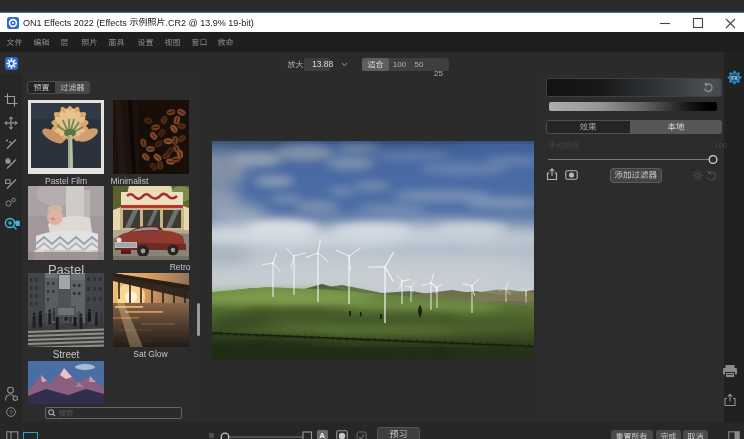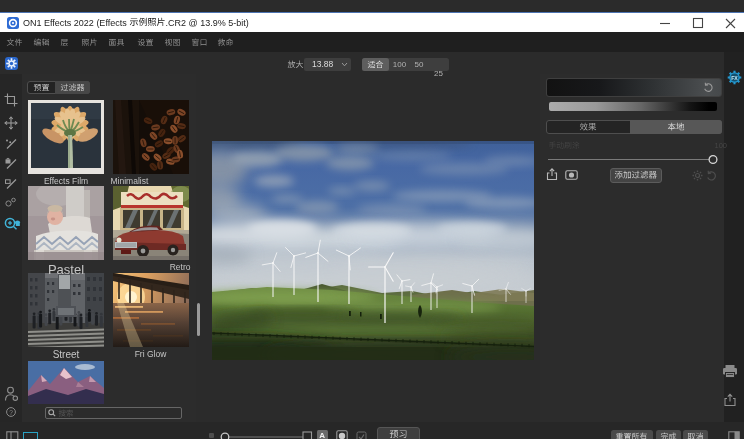--- a/index.html
+++ b/index.html
@@ -7,21 +7,21 @@
 </style></head><body>
 <div class="abs" style="left:0;top:12px;width:744px;height:439px">
 <div class="abs" style="left:0;top:0;width:744px;height:20px;background:#fff;border-top:1.5px solid #4d74b2"></div>
 <svg class="abs" style="left:7px;top:5px" width="12" height="12">
 <rect x="0" y="0" width="12" height="12" rx="2.5" fill="#2e6bd4"></rect>
 <circle cx="6" cy="6" r="3.4" fill="none" stroke="#fff" stroke-width="1.6"></circle>
 <circle cx="6" cy="6" r="1.1" fill="#fff"></circle>
     </svg>
 <div class="abs" style="left:23px;top:2px;height:17px;display:flex;align-items:center;font-size:9px;color:#1c1c1c;white-space:pre"><span>ON1 Effects 2022 (Effects </span><svg style="display:inline-block;vertical-align:-2.3px" width="37.0" height="11.0">
         <path d="M2.6 5.1C2.2 6.1 1.6 7.1 0.8 7.8C1.0 7.9 1.3 8.1 1.4 8.2C2.1 7.5 2.9 6.4 3.3 5.3ZM6.7 5.4C7.3 6.3 8.0 7.4 8.2 8.2L8.9 7.9C8.6 7.1 7.9 6.0 7.3 5.1ZM1.8 1.4V2.1H8.2V1.4ZM1.0 3.6V4.2H4.6V8.1C4.6 8.3 4.6 8.3 4.4 8.3C4.3 8.3 3.7 8.3 3.1 8.3C3.2 8.5 3.3 8.8 3.3 9.0C4.1 9.0 4.6 9.0 4.9 8.9C5.3 8.8 5.4 8.6 5.4 8.1V4.2H9.0V3.6Z M15.7 1.8V6.8H16.3V1.8ZM17.2 0.8V8.1C17.2 8.2 17.1 8.3 17.0 8.3C16.8 8.3 16.3 8.3 15.8 8.3C15.9 8.5 16.0 8.7 16.0 8.9C16.7 8.9 17.2 8.9 17.4 8.8C17.7 8.7 17.8 8.5 17.8 8.1V0.8ZM12.7 5.7C13.0 5.9 13.4 6.2 13.7 6.5C13.3 7.4 12.7 8.1 12.1 8.5C12.2 8.6 12.4 8.8 12.5 9.0C13.9 8.0 14.8 6.2 15.1 3.3L14.7 3.2L14.6 3.2H13.5C13.6 2.8 13.7 2.3 13.8 1.9H15.3V1.2H12.2V1.9H13.1C12.9 3.3 12.4 4.6 11.8 5.5C11.9 5.6 12.2 5.8 12.3 5.9C12.7 5.4 13.0 4.7 13.3 3.8H14.4C14.3 4.6 14.2 5.3 13.9 5.9C13.7 5.6 13.4 5.4 13.1 5.2ZM11.4 0.7C11.1 2.1 10.5 3.3 9.8 4.2C9.9 4.4 10.1 4.7 10.1 4.9C10.4 4.6 10.6 4.3 10.8 3.9V9.0H11.4V2.6C11.6 2.1 11.8 1.5 12.0 0.9Z M23.3 4.6H25.9V6.0H23.3ZM22.6 4.1V6.6H26.6V4.1ZM21.6 7.2C21.7 7.7 21.7 8.5 21.7 9.0L22.4 8.9C22.4 8.4 22.3 7.7 22.2 7.1ZM23.5 7.1C23.7 7.7 23.9 8.5 24.0 8.9L24.7 8.8C24.6 8.3 24.4 7.6 24.1 7.0ZM25.3 7.1C25.8 7.7 26.2 8.5 26.5 9.0L27.1 8.7C26.9 8.2 26.4 7.4 25.9 6.8ZM20.1 6.9C19.8 7.6 19.3 8.3 18.9 8.8L19.5 9.0C19.9 8.5 20.4 7.7 20.7 7.1ZM20.0 1.7H21.3V3.3H20.0ZM20.0 5.7V3.9H21.3V5.7ZM19.3 1.1V6.7H20.0V6.3H22.0V1.1ZM22.4 1.1V1.7H23.9C23.7 2.5 23.3 3.1 22.1 3.4C22.2 3.5 22.4 3.8 22.4 3.9C23.8 3.5 24.3 2.8 24.5 1.7H26.1C26.1 2.5 26.0 2.9 25.9 3.0C25.8 3.1 25.7 3.1 25.6 3.1C25.5 3.1 25.1 3.1 24.7 3.1C24.8 3.2 24.9 3.4 24.9 3.6C25.3 3.6 25.7 3.6 25.9 3.6C26.1 3.6 26.3 3.5 26.4 3.4C26.6 3.2 26.7 2.7 26.8 1.4C26.8 1.3 26.8 1.1 26.8 1.1Z M29.1 1.0V4.0C29.1 5.5 29.0 7.2 27.8 8.5C28.0 8.6 28.3 8.9 28.4 9.0C29.2 8.1 29.6 7.0 29.7 5.9H33.5V9.0H34.2V5.2H29.8C29.8 4.8 29.8 4.4 29.8 4.0V3.7H35.6V3.1H33.1V0.7H32.4V3.1H29.8V1.0Z" fill="#1c1c1c"></path>
-      </svg><span>.CR2 @ 13.9% 5-bit)</span></div>
+      </svg><span>.CR2 @ 13.9% 19-bit)</span></div>
 <svg class="abs" style="left:658px;top:4px" width="86" height="14" fill="none" stroke="#444" stroke-width="1.1">
 <line x1="2" y1="7.5" x2="12" y2="7.5"></line>
 <rect x="35.5" y="2.5" width="9" height="9"></rect>
 <line x1="68" y1="3" x2="77" y2="12"></line>
       <line x1="77" y1="3" x2="68" y2="12"></line>
     </svg>
 <div class="abs" style="left:0;top:20px;width:744px;height:20px;background:#1f1f1f"></div>
 <svg style="position:absolute;left:6.0px;top:25.8px" width="17.2" height="9.8">
       <path d="M3.8 0.8C4.0 1.1 4.3 1.7 4.4 2.0L5.0 1.8C4.9 1.5 4.6 0.9 4.4 0.6ZM0.9 2.0V2.6H2.1C2.6 3.8 3.2 4.8 4.0 5.6C3.1 6.3 2.1 6.9 0.8 7.2C0.9 7.4 1.1 7.6 1.1 7.8C2.5 7.4 3.5 6.8 4.4 6.0C5.3 6.8 6.4 7.4 7.6 7.7C7.7 7.6 7.9 7.3 8.0 7.2C6.8 6.9 5.7 6.3 4.9 5.6C5.7 4.8 6.3 3.8 6.7 2.6H7.9V2.0ZM4.4 5.2C3.7 4.5 3.1 3.6 2.7 2.6H6.0C5.7 3.6 5.1 4.5 4.4 5.2Z M11.1 4.5V5.1H13.3V7.8H13.9V5.1H16.0V4.5H13.9V2.8H15.7V2.2H13.9V0.7H13.3V2.2H12.3C12.4 1.9 12.5 1.5 12.5 1.1L12.0 1.0C11.8 2.0 11.5 3.0 11.0 3.7C11.2 3.8 11.4 3.9 11.5 4.0C11.7 3.7 11.9 3.2 12.1 2.8H13.3V4.5ZM10.7 0.7C10.3 1.8 9.6 3.0 8.8 3.8C9.0 3.9 9.1 4.2 9.2 4.3C9.4 4.1 9.7 3.8 9.9 3.4V7.8H10.5V2.5C10.8 2.0 11.0 1.4 11.2 0.8Z" fill="#949494"></path>
     </svg>
@@ -59,21 +59,21 @@
           <line x1="1.2" y1="6.5" x2="11.8" y2="6.5"></line>
 <line x1="2.8" y1="2.8" x2="10.2" y2="10.2"></line>
           <line x1="10.2" y1="2.8" x2="2.8" y2="10.2"></line>
         </g>
       </g>
 <circle cx="6.5" cy="6.5" r="1.7" fill="#2a67cc"></circle>
     </svg>
 <svg style="position:absolute;left:287.0px;top:47.5px" width="17.0" height="10.0">
       <path d="M2.1 0.8C2.3 1.1 2.5 1.6 2.6 1.9L3.1 1.7C3.0 1.4 2.8 1.0 2.7 0.6ZM0.9 1.9V2.5H1.8V4.2C1.8 5.3 1.7 6.6 0.7 7.6C0.8 7.7 1.0 7.9 1.1 8.0C2.2 6.9 2.4 5.5 2.4 4.2V4.1H3.5C3.4 6.3 3.4 7.1 3.2 7.3C3.2 7.4 3.1 7.4 3.0 7.4C2.9 7.4 2.6 7.4 2.2 7.4C2.3 7.5 2.4 7.7 2.4 7.9C2.7 7.9 3.1 7.9 3.3 7.9C3.5 7.9 3.6 7.8 3.7 7.6C3.9 7.4 4.0 6.5 4.0 3.8C4.0 3.8 4.0 3.6 4.0 3.6H2.4V2.5H4.4V1.9ZM5.5 2.7H7.0C6.8 3.7 6.6 4.6 6.2 5.3C5.9 4.6 5.6 3.7 5.5 2.8ZM5.4 0.6C5.2 2.0 4.7 3.4 4.1 4.2C4.2 4.3 4.4 4.5 4.5 4.7C4.7 4.4 4.9 4.0 5.1 3.7C5.3 4.5 5.6 5.2 5.9 5.9C5.4 6.6 4.8 7.1 3.9 7.5C4.1 7.6 4.2 7.9 4.3 8.0C5.1 7.6 5.7 7.1 6.2 6.5C6.6 7.1 7.2 7.6 7.8 8.0C7.9 7.8 8.1 7.6 8.3 7.5C7.6 7.1 7.0 6.6 6.6 5.9C7.1 5.0 7.4 4.0 7.6 2.7H8.2V2.1H5.7C5.8 1.7 5.9 1.2 6.0 0.7Z M12.2 0.6C12.2 1.3 12.2 2.1 12.1 2.9H9.0V3.6H12.0C11.6 5.1 10.8 6.6 8.8 7.5C9.0 7.6 9.2 7.8 9.3 8.0C11.3 7.1 12.1 5.6 12.5 4.0C13.1 5.8 14.2 7.2 15.7 8.0C15.8 7.8 16.0 7.6 16.2 7.4C14.6 6.8 13.6 5.3 13.0 3.6H16.0V2.9H12.7C12.8 2.1 12.8 1.3 12.8 0.6Z" fill="#b0b0b0"></path>
     </svg>
-<div class="abs" style="left:304px;top:46px;width:47px;height:12.5px;background:#3e3e3e;border-radius:2px;
+<div class="abs" style="left:304px;top:46px;width:26px;height:12.5px;background:#3e3e3e;border-radius:2px;
 display:flex;align-items:center;font-size:8.5px;color:#dcdcdc;padding-left:8px">13.88</div>
 <svg class="abs" style="left:341px;top:50px" width="7" height="5">
       <path d="M1 1 L3.5 3.8 L6 1" stroke="#9a9a9a" stroke-width="1" fill="none"></path>
     </svg>
 <div class="abs" style="left:362px;top:46px;width:87px;height:12.5px;background:#3e3e3e;border-radius:2.5px"></div>
 <div class="abs" style="left:362px;top:46px;width:27px;height:12.5px;background:#5e5e5e;border-radius:2.5px"></div>
 <svg style="position:absolute;left:367.0px;top:47.7px" width="17.0" height="10.0">
       <path d="M1.0 1.3C1.4 1.6 1.9 2.2 2.2 2.6L2.6 2.2C2.4 1.8 1.9 1.3 1.4 0.9ZM4.2 4.6H7.0V6.0H4.2ZM2.5 3.5H0.8V4.1H1.9V6.5C1.6 6.7 1.2 7.0 0.8 7.4L1.2 7.9C1.6 7.4 2.0 7.0 2.3 7.0C2.5 7.0 2.7 7.2 3.1 7.4C3.6 7.7 4.3 7.8 5.3 7.8C6.0 7.8 7.4 7.7 8.0 7.7C8.0 7.5 8.1 7.2 8.2 7.1C7.4 7.2 6.2 7.2 5.3 7.2C4.4 7.2 3.7 7.2 3.2 6.9C2.9 6.7 2.7 6.6 2.5 6.5ZM3.6 4.2V6.5H7.6V4.2H5.9V3.1H8.1V2.6H5.9V1.5C6.5 1.5 7.2 1.3 7.6 1.2L7.3 0.7C6.4 1.0 4.7 1.2 3.3 1.3C3.4 1.4 3.4 1.6 3.5 1.8C4.0 1.7 4.7 1.7 5.3 1.6V2.6H2.9V3.1H5.3V4.2Z M12.6 0.6C11.8 1.9 10.3 2.9 8.8 3.5C9.0 3.7 9.2 3.9 9.3 4.1C9.7 3.9 10.1 3.7 10.5 3.4V3.8H14.5V3.3C14.9 3.5 15.4 3.8 15.8 4.0C15.9 3.8 16.1 3.6 16.3 3.4C15.0 2.9 13.8 2.2 12.9 1.2L13.2 0.9ZM10.7 3.3C11.4 2.8 12.0 2.3 12.5 1.7C13.2 2.3 13.8 2.8 14.5 3.3ZM10.1 4.8V8.0H10.7V7.5H14.4V8.0H15.0V4.8ZM10.7 7.0V5.3H14.4V7.0Z" fill="#e8e8e8"></path>
     </svg>
 <div class="abs" style="left:389px;top:46px;width:21px;height:12.5px;display:flex;align-items:center;justify-content:center;font-size:8px;color:#b2b2b2">100</div>
@@ -413,26 +413,26 @@
 <rect width="76" height="43" fill="#496ea4"></rect>
 <ellipse cx="57" cy="6" rx="10" ry="3" fill="#c2cedd" opacity="0.8"></ellipse>
 
 <path d="M0 30 L13 14 L22 23 L36 7 L50 21 L62 15 L76 27 L76 43 L0 43 Z" fill="#8a5f80"></path>
 <path d="M36 7 L44 16 L38 18 L32 14 Z" fill="#e8c2cc"></path>
 <path d="M13 14 L19 20 L14 21 Z" fill="#dcb2c0" opacity="0.9"></path>
 <path d="M62 15 L68 21 L61 21 Z" fill="#d0a8b8" opacity="0.8"></path>
 <path d="M50 21 L56 26 L48 26 Z" fill="#b88aa0" opacity="0.7"></path>
 <path d="M0 35 L18 28 L40 34 L58 28 L76 33 L76 43 L0 43 Z" fill="#332e4e"></path>
 </svg>
-<div class="abs" style="left:66.0px;top:163.5px;width:80px;margin-left:-40px;text-align:center;font-size:8.5px;color:#c6c6c6">Effects Film</div>
+<div class="abs" style="left:66.0px;top:163.5px;width:80px;margin-left:-40px;text-align:center;font-size:8.5px;color:#c6c6c6">Pastel Film</div>
 <div class="abs" style="left:150.5px;top:163.5px;width:80px;margin-left:-40px;font-size:8.5px;color:#c6c6c6">Minimalist</div>
 <div class="abs" style="left:66.0px;top:249.5px;width:80px;margin-left:-40px;text-align:center;font-size:13px;color:#c6c6c6">Pastel</div>
 <div class="abs" style="left:150.5px;top:249.5px;width:80px;margin-left:-40px;text-align:right;font-size:8.5px;color:#c6c6c6">Retro</div>
 <div class="abs" style="left:66.0px;top:336.5px;width:80px;margin-left:-40px;text-align:center;font-size:10px;color:#c6c6c6">Street</div>
-<div class="abs" style="left:150.5px;top:336.5px;width:80px;margin-left:-40px;text-align:center;font-size:8.5px;color:#c6c6c6">Fri Glow</div>
+<div class="abs" style="left:150.5px;top:336.5px;width:80px;margin-left:-40px;text-align:center;font-size:8.5px;color:#c6c6c6">Sat Glow</div>
 <div class="abs" style="left:45px;top:394.5px;width:137px;height:12px;border:1px solid #666;border-radius:2px;background:#2b2b2b"></div>
 <svg class="abs" style="left:48px;top:397px" width="8" height="8" fill="none" stroke="#aaa" stroke-width="1.1">
 <circle cx="3.2" cy="3.2" r="2.4"></circle>
       <line x1="5" y1="5" x2="7.2" y2="7.2"></line>
     </svg>
 <svg style="position:absolute;left:58.0px;top:396.6px" width="16.0" height="9.4">
       <path d="M1.7 0.6V2.1H0.8V2.6H1.7V4.2L0.8 4.6L0.9 5.1L1.7 4.8V6.8C1.7 6.9 1.7 6.9 1.6 6.9C1.5 6.9 1.3 6.9 1.0 6.9C1.1 7.1 1.1 7.3 1.1 7.5C1.6 7.5 1.9 7.4 2.0 7.4C2.2 7.3 2.3 7.1 2.3 6.8V4.6L3.1 4.3L3.0 3.8L2.3 4.1V2.6H3.0V2.1H2.3V0.6ZM3.3 4.7V5.2H3.7L3.6 5.2C3.9 5.7 4.4 6.2 4.9 6.5C4.2 6.8 3.5 7.0 2.8 7.1C2.9 7.2 3.0 7.4 3.0 7.5C3.9 7.4 4.7 7.2 5.4 6.8C6.0 7.1 6.6 7.3 7.4 7.5C7.5 7.3 7.6 7.1 7.7 7.0C7.1 6.9 6.4 6.7 5.9 6.5C6.5 6.1 7.0 5.6 7.3 4.9L7.0 4.7L6.9 4.7H5.6V4.0H7.4V1.2H5.9V1.7H6.9V2.4H6.0V2.8H6.9V3.5H5.6V0.6H5.1V3.5H3.9V2.8H4.7V2.4H3.9V1.7C4.3 1.6 4.7 1.4 5.1 1.2L4.6 0.9C4.4 1.1 3.9 1.3 3.4 1.4V4.0H5.1V4.7ZM6.6 5.2C6.3 5.6 5.9 6.0 5.4 6.2C4.9 6.0 4.5 5.6 4.2 5.2Z M12.7 6.1C13.4 6.5 14.2 7.0 14.6 7.3L15.0 7.0C14.6 6.7 13.8 6.2 13.2 5.8ZM10.2 5.9C9.7 6.3 9.1 6.7 8.5 7.0C8.6 7.1 8.8 7.3 8.9 7.4C9.5 7.1 10.2 6.6 10.7 6.1ZM9.5 4.5C9.6 4.5 9.8 4.4 11.2 4.3C10.5 4.6 10.0 4.9 9.8 5.0C9.3 5.1 9.0 5.2 8.8 5.3C8.8 5.4 8.9 5.7 8.9 5.8C9.1 5.7 9.4 5.7 11.6 5.5V6.8C11.6 6.9 11.6 6.9 11.4 6.9C11.3 7.0 10.9 7.0 10.5 6.9C10.5 7.1 10.6 7.3 10.7 7.5C11.2 7.5 11.6 7.5 11.8 7.4C12.1 7.3 12.1 7.1 12.1 6.8V5.5L14.0 5.4C14.2 5.6 14.4 5.8 14.5 6.0L14.9 5.7C14.6 5.2 13.9 4.6 13.4 4.2L13.0 4.4C13.2 4.6 13.4 4.8 13.6 5.0L10.3 5.2C11.4 4.8 12.4 4.3 13.5 3.6L13.0 3.3C12.7 3.5 12.4 3.7 12.0 3.9L10.3 4.0C10.8 3.8 11.4 3.5 11.8 3.1L11.6 2.9H14.5V3.9H15.0V2.5H12.0V1.8H14.9V1.3H12.0V0.6H11.5V1.3H8.6V1.8H11.5V2.5H8.5V3.9H9.0V2.9H11.3C10.7 3.4 10.1 3.7 9.8 3.8C9.6 3.9 9.4 4.0 9.3 4.0C9.4 4.1 9.4 4.4 9.5 4.5Z" fill="#565656"></path>
     </svg>
 <svg class="abs" style="left:212px;top:129px" width="322" height="219" viewBox="0 0 322 219">
 <defs>

